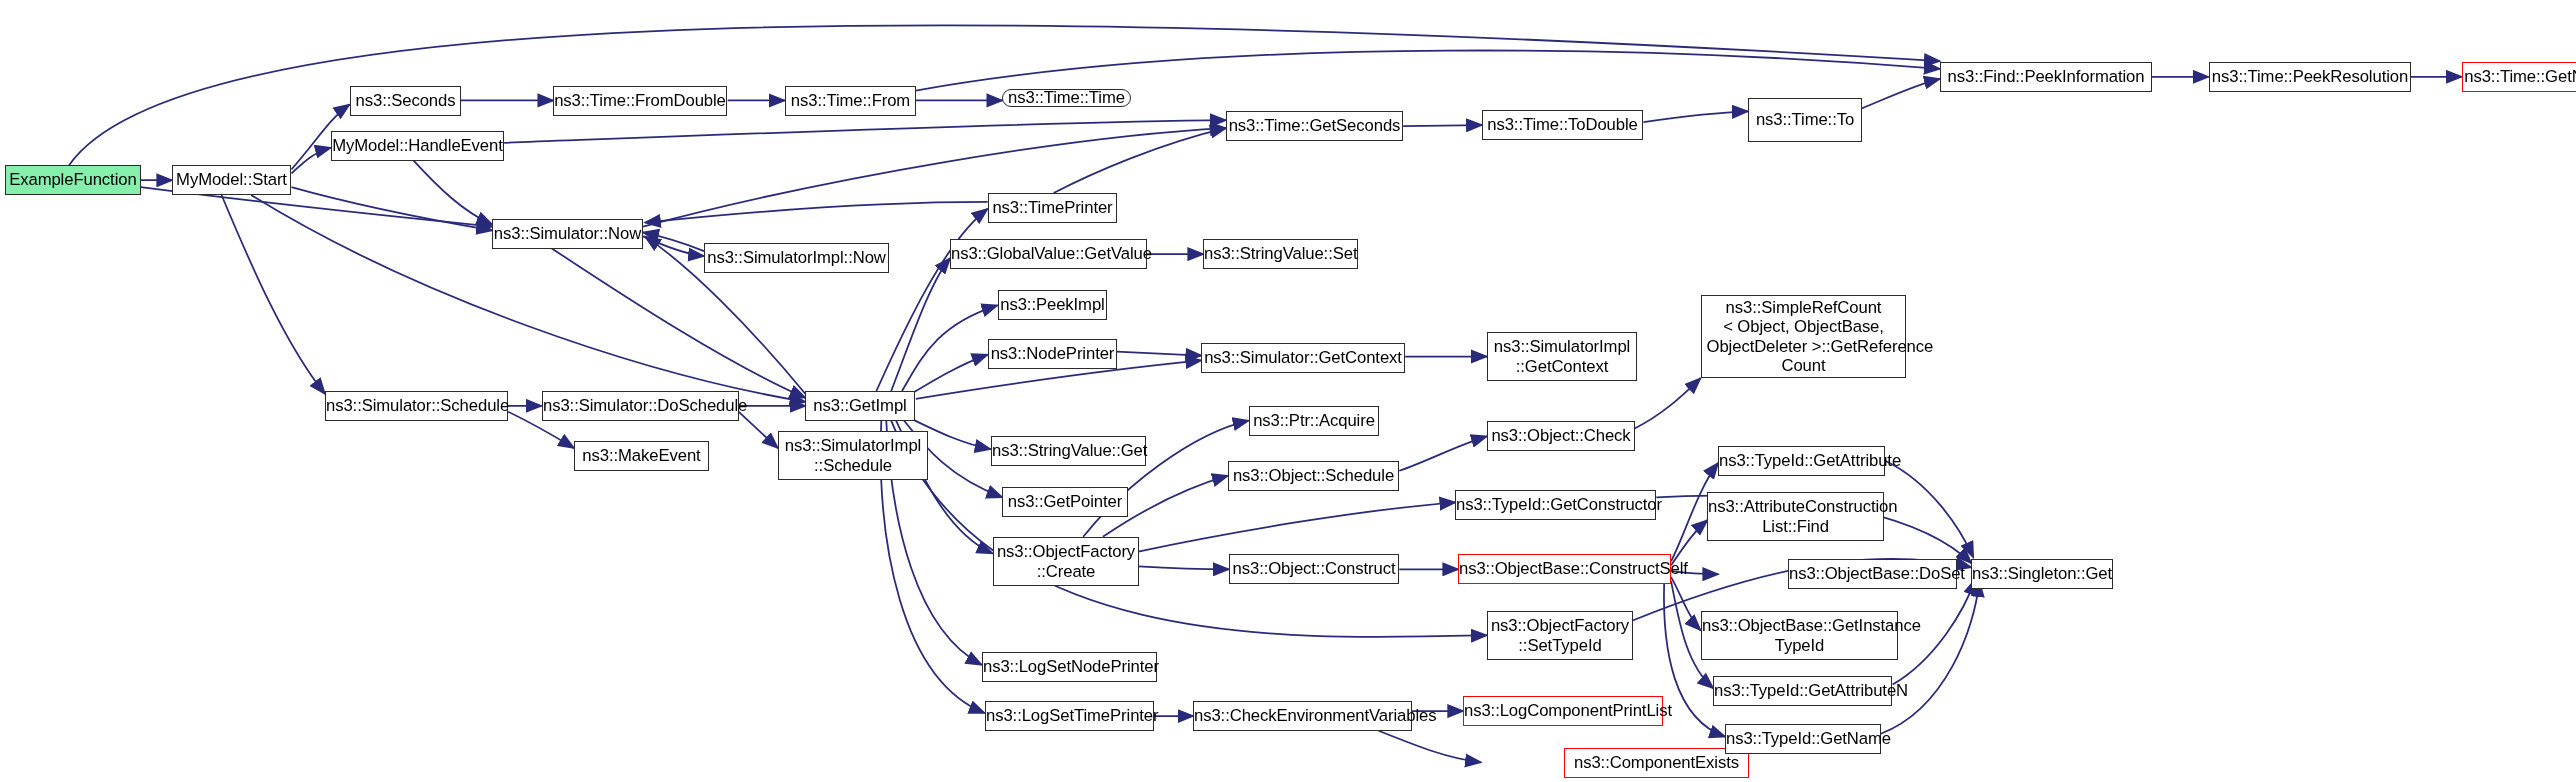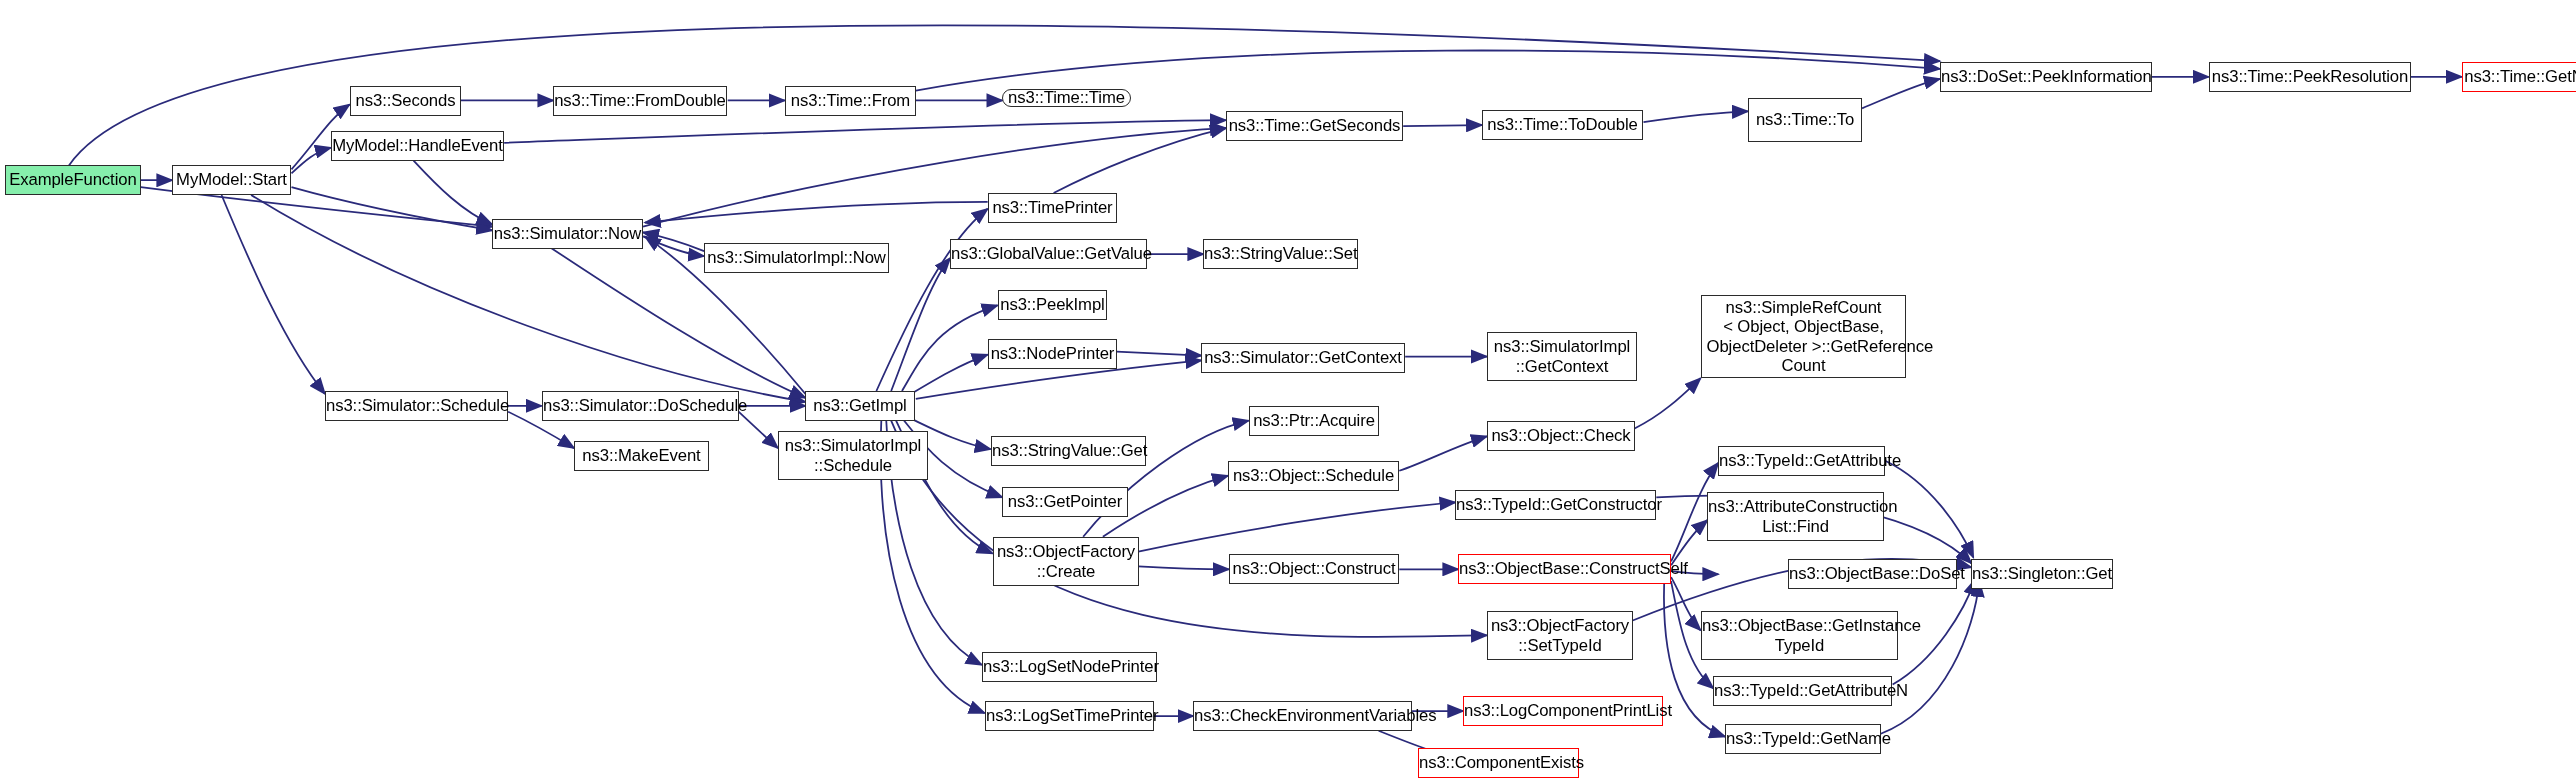--- a/index.html
+++ b/index.html
@@ -107,21 +107,21 @@
       <div class="node root" style="left: 4.9px; top: 165px; width: 136px; height: 29.5px;"><span>ExampleFunction</span></div>
       <div class="node" style="left: 172px; top: 165px; width: 119px; height: 29.5px;"><span>MyModel::Start</span></div>
       <div class="node" style="left: 350px; top: 86px; width: 111px; height: 29.5px;"><span>ns3::Seconds</span></div>
       <div class="node" style="left: 331px; top: 131px; width: 173px; height: 29.5px;"><span>MyModel::HandleEvent</span></div>
       <div class="node" style="left: 553px; top: 86px; width: 174px; height: 29.5px;"><span>ns3::Time::FromDouble</span></div>
       <div class="node" style="left: 785px; top: 86px; width: 131px; height: 29.5px;"><span>ns3::Time::From</span></div>
       <div class="node" style="left: 1002px; top: 89px; width: 129px; height: 18px; border-radius: 10px;"><span>ns3::Time::Time</span></div>
       <div class="node" style="left: 1226px; top: 111px; width: 177px; height: 29.5px;"><span>ns3::Time::GetSeconds</span></div>
       <div class="node" style="left: 1482px; top: 110px; width: 161px; height: 29.5px;"><span>ns3::Time::ToDouble</span></div>
       <div class="node" style="left: 1748px; top: 98px; width: 114px; height: 44px;"><span>ns3::Time::To</span></div>
-      <div class="node" style="left: 1940px; top: 62px; width: 212px; height: 29.5px;"><span>ns3::DoSet::PeekInformation</span></div>
+      <div class="node" style="left: 1940px; top: 62px; width: 212px; height: 29.5px;"><span>ns3::Find::PeekInformation</span></div>
       <div class="node" style="left: 2209px; top: 62px; width: 202px; height: 29.5px;"><span>ns3::Time::PeekResolution</span></div>
       <div class="node hot" style="left: 2462px; top: 62px; width: 210px; height: 29.5px;"><span>ns3::Time::GetNsResolution</span></div>
       <div class="node" style="left: 492px; top: 219px; width: 151px; height: 29.5px;"><span>ns3::Simulator::Now</span></div>
       <div class="node" style="left: 704px; top: 243px; width: 185px; height: 29.5px;"><span>ns3::SimulatorImpl::Now</span></div>
       <div class="node" style="left: 988px; top: 193px; width: 129px; height: 29.5px;"><span>ns3::TimePrinter</span></div>
       <div class="node" style="left: 950px; top: 239px; width: 197px; height: 29.5px;"><span>ns3::GlobalValue::GetValue</span></div>
       <div class="node" style="left: 1203px; top: 239px; width: 155px; height: 29.5px;"><span>ns3::StringValue::Set</span></div>
       <div class="node" style="left: 998px; top: 290px; width: 109px; height: 29.5px;"><span>ns3::PeekImpl</span></div>
       <div class="node" style="left: 988px; top: 339px; width: 129px; height: 29.5px;"><span>ns3::NodePrinter</span></div>
       <div class="node" style="left: 1201px; top: 343px; width: 204px; height: 29.5px;"><span>ns3::Simulator::GetContext</span></div>
@@ -142,21 +142,21 @@
       <div class="node" style="left: 993px; top: 537px; width: 146px; height: 49px;"><span>ns3::ObjectFactory
 ::Create</span></div>
       <div class="node" style="left: 1229px; top: 554px; width: 170px; height: 29.5px;"><span>ns3::Object::Construct</span></div>
       <div class="node hot" style="left: 1458px; top: 554px; width: 213px; height: 29.5px;"><span>ns3::ObjectBase::ConstructSelf</span></div>
       <div class="node" style="left: 1487px; top: 611px; width: 146px; height: 49px;"><span>ns3::ObjectFactory
 ::SetTypeId</span></div>
       <div class="node" style="left: 982px; top: 652px; width: 175px; height: 29.5px;"><span>ns3::LogSetNodePrinter</span></div>
       <div class="node" style="left: 985px; top: 701px; width: 169px; height: 29.5px;"><span>ns3::LogSetTimePrinter</span></div>
       <div class="node" style="left: 1193px; top: 701px; width: 219px; height: 29.5px;"><span>ns3::CheckEnvironmentVariables</span></div>
       <div class="node hot" style="left: 1463px; top: 696px; width: 200px; height: 29.5px;"><span>ns3::LogComponentPrintList</span></div>
-      <div class="node hot" style="left: 1418px; top: 748px; width: 161px; height: 29.5px;"><span>ns3::ComponentExists</span></div>
+      <div class="node hot" style="left: 1564px; top: 748px; width: 185px; height: 29.5px;"><span>ns3::ComponentExists</span></div>
       <div class="node" style="left: 1701px; top: 295px; width: 205px; height: 83px;"><span>ns3::SimpleRefCount
 &lt; Object, ObjectBase,
  ObjectDeleter &gt;::GetReference
 Count</span></div>
       <div class="node" style="left: 1718px; top: 446px; width: 167px; height: 29.5px;"><span>ns3::TypeId::GetAttribute</span></div>
       <div class="node" style="left: 1707px; top: 492px; width: 177px; height: 49px;"><span>ns3::AttributeConstruction
 List::Find</span></div>
       <div class="node" style="left: 1788px; top: 559px; width: 169px; height: 29.5px;"><span>ns3::ObjectBase::DoSet</span></div>
       <div class="node" style="left: 1701px; top: 611px; width: 197px; height: 49px;"><span>ns3::ObjectBase::GetInstance
 TypeId</span></div>

